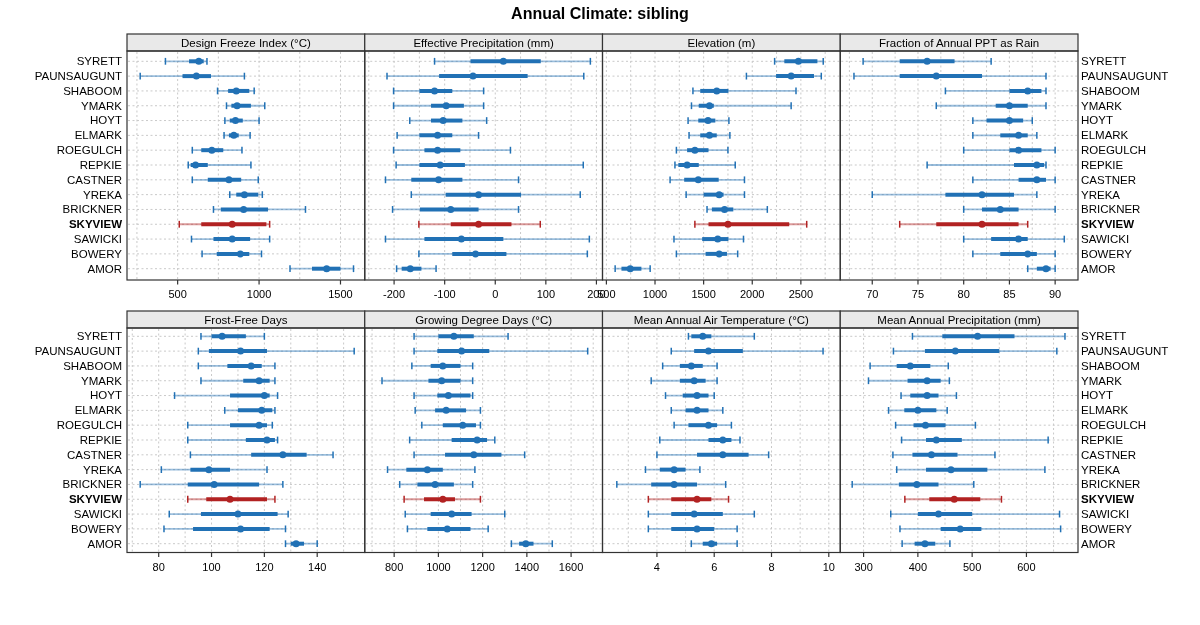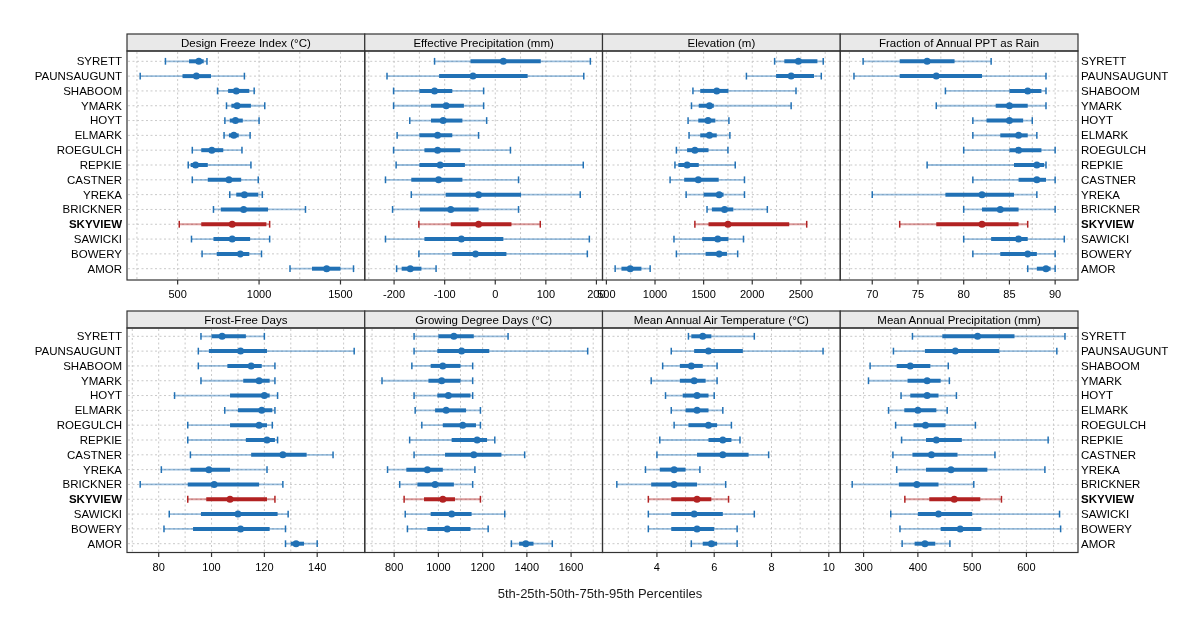--- a/index.html
+++ b/index.html
@@ -9,20 +9,21 @@
                font-size:16px;font-weight:bold;color:#000;}
   #caption{position:absolute;top:586px;left:0;width:1200px;text-align:center;
            font-size:13px;color:#1a1a1a;}
   svg{position:absolute;top:0;left:0;}
   svg text{font-family:"Liberation Sans", sans-serif;fill:#000;}
 </style>
 </head>
 <body>
 
 <div id="canvas">
+  <div id="chart-title">Annual Climate: sibling</div>
   <svg id="plot-svg" width="1200" height="625" viewBox="0 0 1200 625">
       <g>
         <rect x="127" y="34" width="237.75" height="17" fill="#e9e9e9" stroke="#333333" stroke-width="1.2"></rect>
         <text x="245.875" y="46.5" text-anchor="middle" font-size="11.5px">Design Freeze Index (°C)</text>
         <g stroke="#c9c9c9" stroke-width="1" stroke-dasharray="2,2.5">
           <line x1="128" y1="61.3" x2="363.75" y2="61.3"></line>
           <line x1="128" y1="76.11428571428571" x2="363.75" y2="76.11428571428571"></line>
           <line x1="128" y1="90.92857142857142" x2="363.75" y2="90.92857142857142"></line>
           <line x1="128" y1="105.74285714285713" x2="363.75" y2="105.74285714285713"></line>
           <line x1="128" y1="120.55714285714285" x2="363.75" y2="120.55714285714285"></line>
@@ -1265,14 +1266,13 @@
         <text x="122" y="503.15714285714284" text-anchor="end" font-size="11.5px" font-weight="bold">SKYVIEW</text>
         <text x="1081" y="503.15714285714284" text-anchor="start" font-size="11.5px" font-weight="bold">SKYVIEW</text>
         <text x="122" y="517.9714285714285" text-anchor="end" font-size="11.5px" font-weight="normal">SAWICKI</text>
         <text x="1081" y="517.9714285714285" text-anchor="start" font-size="11.5px" font-weight="normal">SAWICKI</text>
         <text x="122" y="532.7857142857142" text-anchor="end" font-size="11.5px" font-weight="normal">BOWERY</text>
         <text x="1081" y="532.7857142857142" text-anchor="start" font-size="11.5px" font-weight="normal">BOWERY</text>
         <text x="122" y="547.5999999999999" text-anchor="end" font-size="11.5px" font-weight="normal">AMOR</text>
         <text x="1081" y="547.5999999999999" text-anchor="start" font-size="11.5px" font-weight="normal">AMOR</text>
       </g>
     </svg>
-  <div id="caption">5th-25th-50th-75th-95th Percentiles</div>
 </div>
 
 </body></html>

